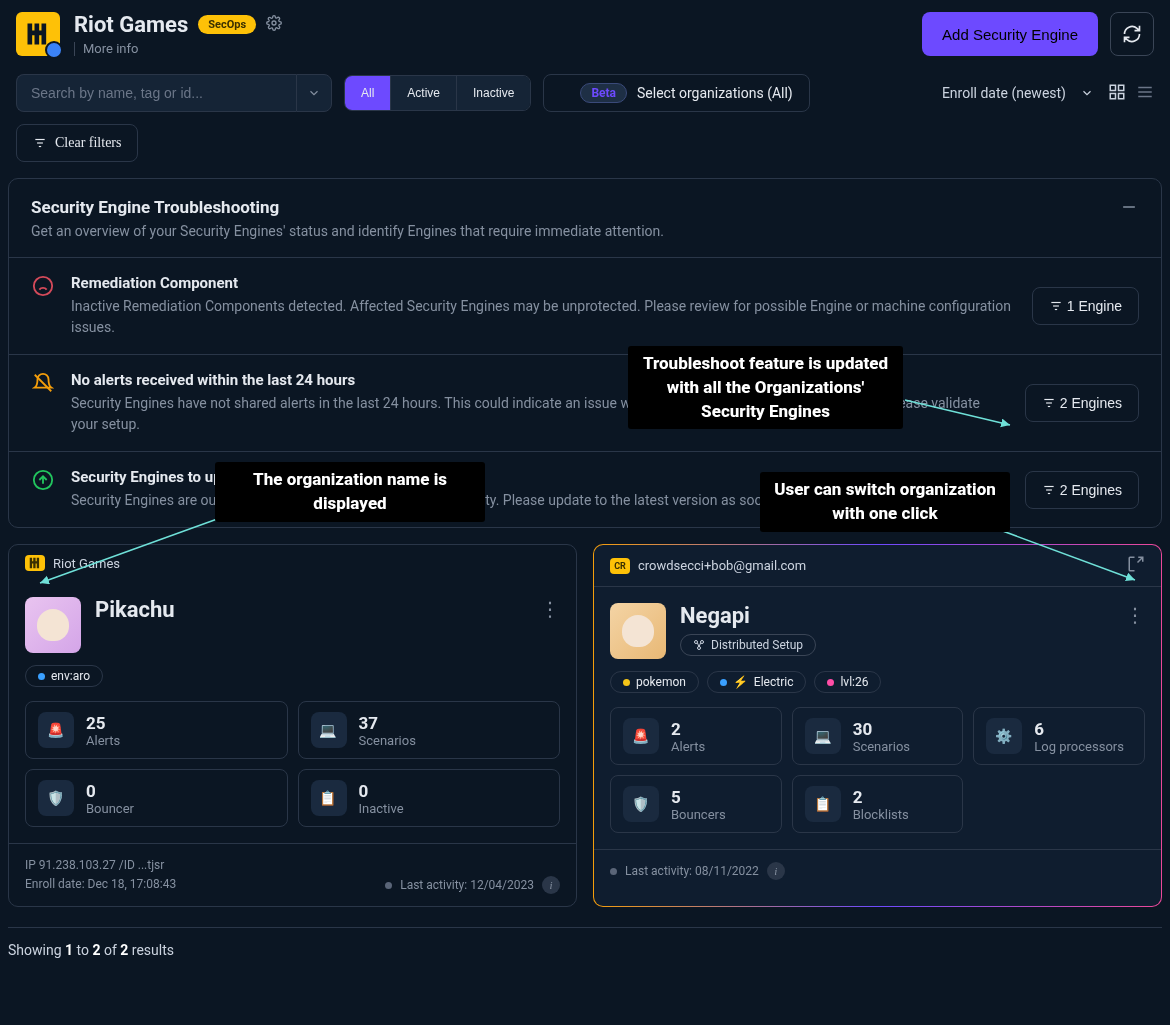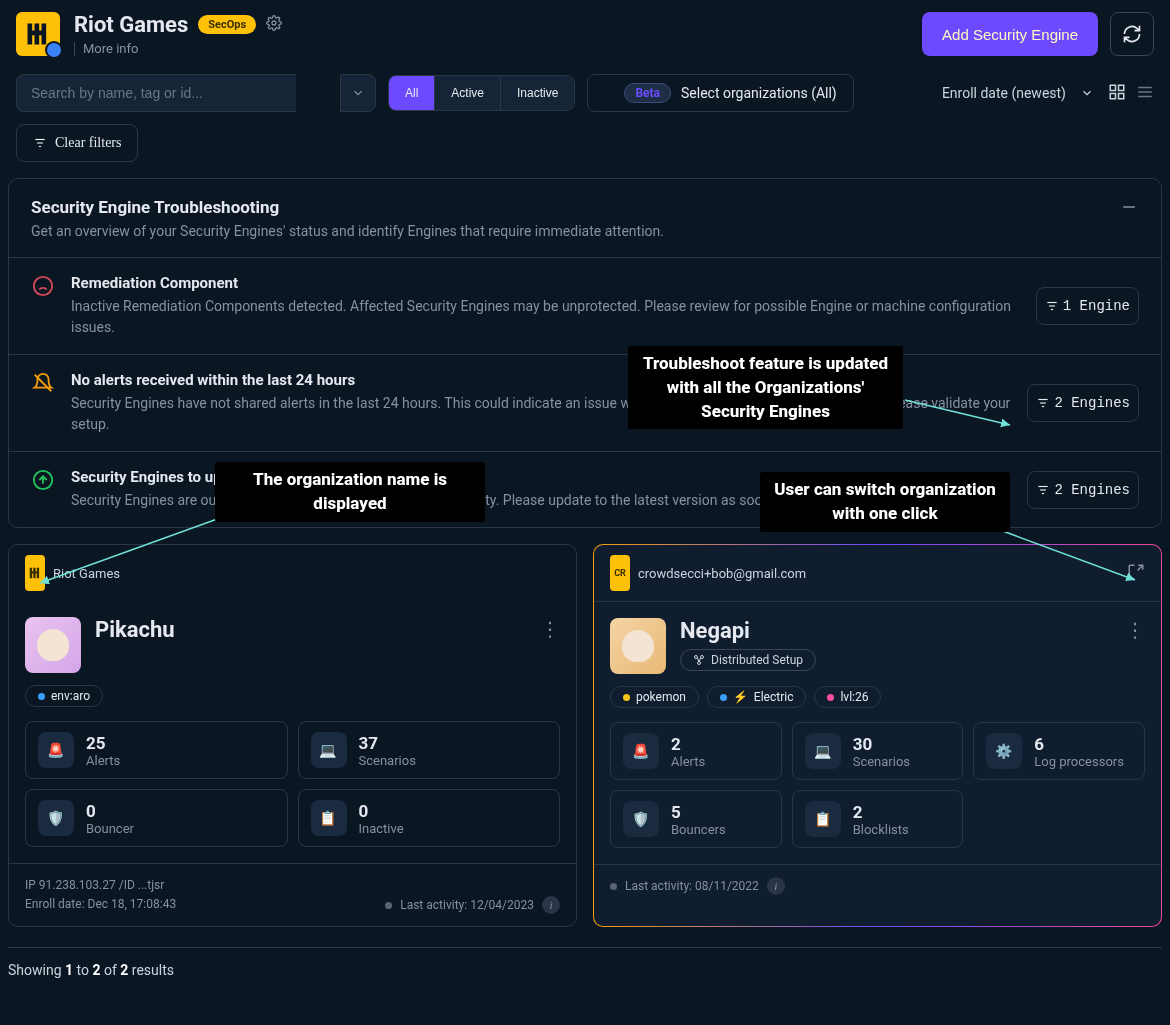--- a/index.html
+++ b/index.html
@@ -9,24 +9,24 @@
 .logo::after{content:'';position:absolute;right:-3px;bottom:-3px;width:14px;height:14px;background:#3b82f6;border-radius:50%;border:2px solid #0b1623;}
 .logo svg{width:28px;height:28px;}
 .title-block { display:flex; flex-direction:column; gap:4px;}
 .title-row { display:flex; align-items:center; gap:10px; }
 .title { font-size:22px; font-weight:700; }
 .badge-secops { background:#fec107; color:#3a2f00; font-size:11px; font-weight:700; padding:3px 10px; border-radius:12px; }
 .gear-btn { color:#8590a0; cursor:pointer; }
 .more-info { color:#8590a0; font-size:13px; display:flex; align-items:center; gap:8px;}
 .more-info::before{content:'';width:1px;height:14px;background:#3a4556;}
 .header-right { margin-left:auto; display:flex; gap:12px; }
-.btn-primary { background:#6d4aff; color:#fef9c3; border:none; padding:12px 20px; border-radius:8px; font-size:15px; font-weight:500; cursor:pointer; }
+.btn-primary { background:#6d4aff; color:#000000; border:none; padding:12px 20px; border-radius:8px; font-size:15px; font-weight:500; cursor:pointer; }
 .btn-icon { width:44px; height:44px; border:1px solid #3a4556; border-radius:8px; background:transparent; color:#e5e9ef; display:flex; align-items:center; justify-content:center; cursor:pointer; }
 .toolbar { display:flex; gap:12px; padding:0 16px; margin-top:6px; flex-wrap:wrap; align-items:center;}
-.search-wrap { display:flex;gap:44px; }
+.search-wrap { display:flex; }
 .search-input { background:#152436; border:1px solid #2a3648; color:#e5e9ef; padding:10px 14px; border-radius:8px 0 0 8px; width:280px; font-size:14px; border-right:none;}
 .search-input::placeholder{color:#6b7688;}
 .search-dd { width:36px; background:#152436; border:1px solid #2a3648; border-radius:0 8px 8px 0; display:flex; align-items:center; justify-content:center; cursor:pointer;}
 .seg { display:flex; border:1px solid #2a3648; border-radius:8px; overflow:hidden;}
 .seg button { background:#152436; border:none; color:#e5e9ef; padding:10px 16px; font-size:12px; cursor:pointer; border-right:1px solid #2a3648;}
 .seg button:last-child{border-right:none;}
 .seg button.active { background:#6d4aff; }
 .org-select { border:1px solid #2a3648; border-radius:8px; padding:8px 16px; display:flex; align-items:center; gap:10px; cursor:pointer;}
 .beta-badge { background:#1e2f45; color:#6d4aff; border:1px solid #3a4a7a; font-size:12px; font-weight:700; padding:2px 10px; border-radius:12px;margin-left:20px; }
 .toolbar-right{margin-left:auto;display:flex;align-items:center;gap:14px;}
@@ -37,27 +37,27 @@
 .panel { margin:16px 8px 0 8px; border:1px solid #2a3648; border-radius:10px; overflow:hidden;}
 .panel-head { padding:18px 22px; display:flex; align-items:flex-start; justify-content:space-between;}
 .panel-head h3{font-size:17px;font-weight:700;margin-bottom:6px;}
 .panel-head p{color:#8590a0;font-size:14px;}
 .collapse-btn{color:#8590a0;cursor:pointer;}
 .trouble-row { border-top:1px solid #2a3648; padding:16px 22px; display:flex; align-items:flex-start; gap:16px;}
 .trouble-icon{width:24px;height:24px;flex-shrink:0;display:flex;align-items:center;justify-content:center;}
 .trouble-body{flex:1;}
 .trouble-body h4{font-size:15px;font-weight:700;margin-bottom:4px;}
 .trouble-body p{color:#8590a0;font-size:14px;line-height:1.5;}
-.engine-btn{border:1px solid #2a3648;border-radius:8px;background:transparent;color:#e5e9ef;padding:10px 8px;font-size:14px;display:flex;align-items:center;gap:4px;cursor:pointer;flex-shrink:0;align-self:center;font-family:Liberation Mono, monospace;}
+.engine-btn{border:1px solid #2a3648;border-radius:8px;background:transparent;color:#e5e9ef;padding:10px 16px;font-size:14px;display:flex;align-items:center;gap:4px;cursor:pointer;flex-shrink:0;align-self:center;}
 .cards-row{display:flex;gap:16px;padding:16px 8px 0 8px;}
 .card{flex:1;border:1px solid #2a3648;border-radius:10px;position:relative;}
 .card.selected{border:1px solid transparent;background:linear-gradient(#0f1d2f,#0f1d2f) padding-box, linear-gradient(90deg,#f59e0b,#6d4aff,#ec4899) border-box;}
 .card-org{padding:10px 16px;display:flex;align-items:center;gap:8px;font-size:13px;color:#cbd3df;}
 .card-org.border-b{border-bottom:1px solid #2a3648;}
-.org-avatar{width:20px;height:36px;border-radius:4px;background:#fec107;display:flex;align-items:center;justify-content:center;font-size:9px;font-weight:700;color:#3a2f00;}
+.org-avatar{width:20px;height:16px;border-radius:4px;background:#fec107;display:flex;align-items:center;justify-content:center;font-size:9px;font-weight:700;color:#3a2f00;}
 .switch-btn{margin-left:auto;color:#8590a0;cursor:pointer;}
 .card-main{padding:16px;}
 .engine-head{display:flex;align-items:flex-start;gap:14px;}
 .avatar{width:56px;height:56px;border-radius:8px;background:linear-gradient(135deg,#e9c4f0,#d4a5e8);position:relative;overflow:hidden;}
 .avatar::before{content:'';position:absolute;left:50%;top:50%;transform:translate(-50%,-50%);width:32px;height:32px;background:#f4e4d4;border-radius:50% 50% 45% 45%;}
 .avatar2{background:linear-gradient(135deg,#f4d4a5,#e8b875);}
 .engine-name{font-size:22px;font-weight:700;}
 .dist-badge{display:inline-flex;align-items:center;gap:6px;border:1px solid #3a4556;border-radius:14px;padding:3px 12px;font-size:12px;margin-top:6px;color:#cbd3df;}
 .menu-dots{margin-left:auto;color:#8590a0;cursor:pointer;font-size:20px;}
 .tags{display:flex;gap:8px;margin-top:12px;flex-wrap:wrap;}

